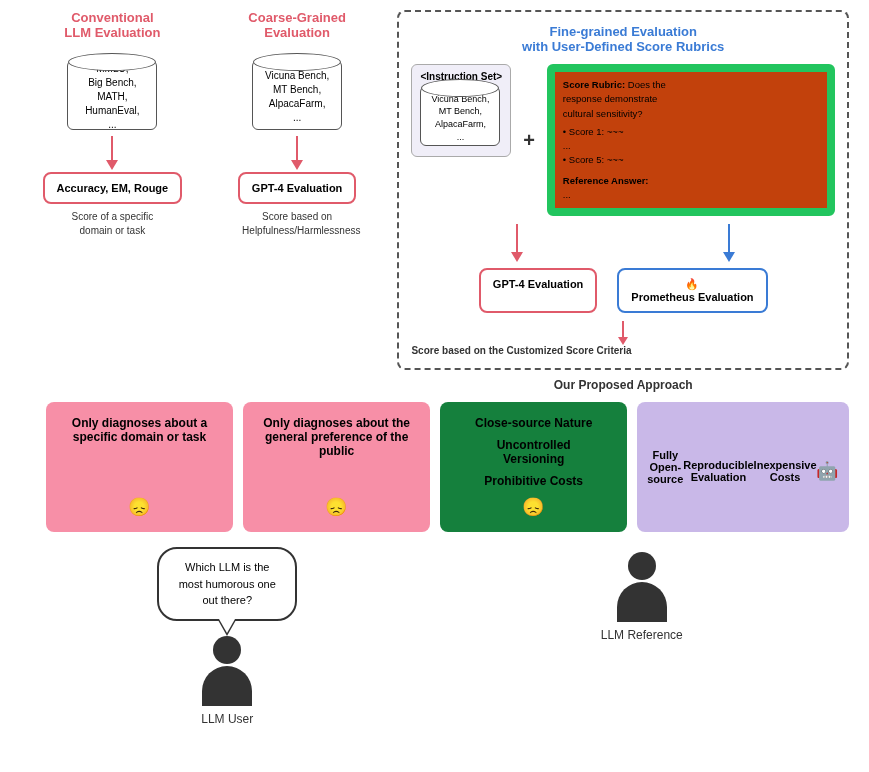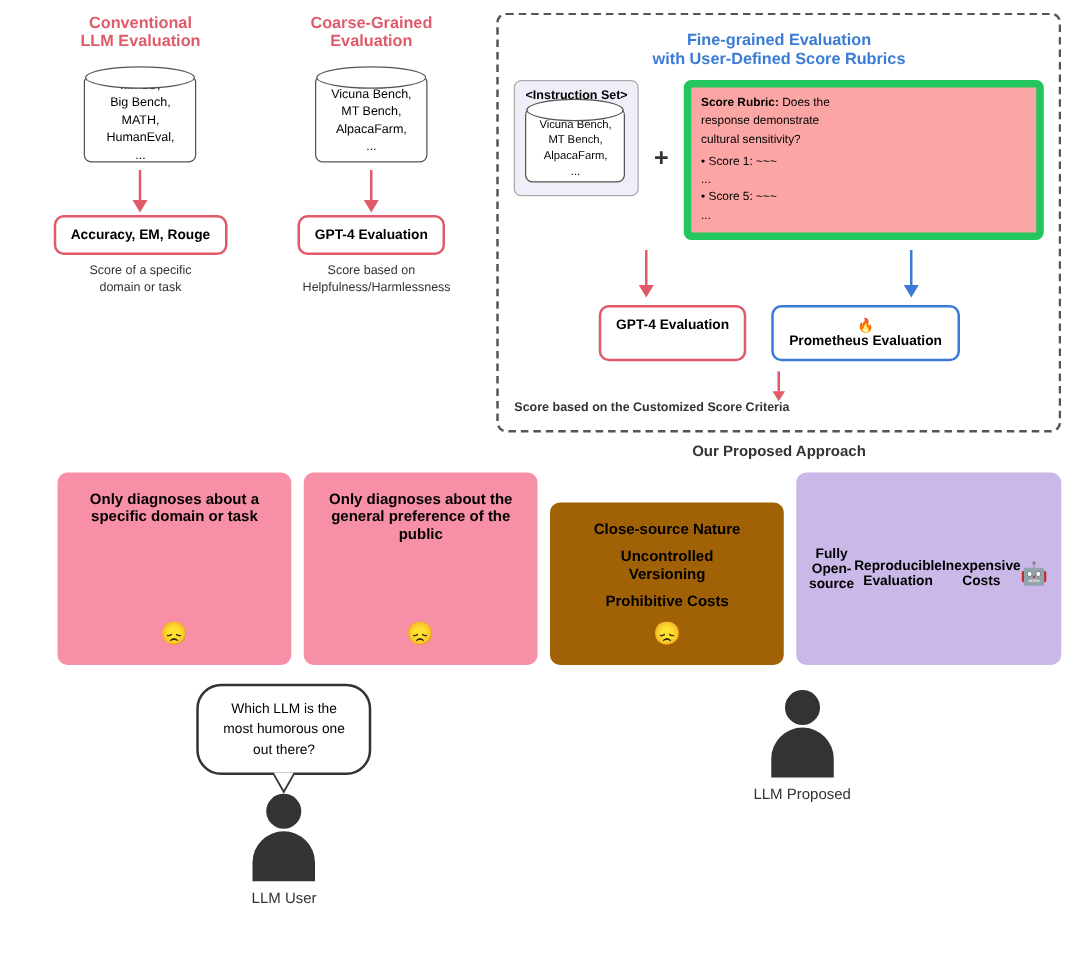--- a/index.html
+++ b/index.html
@@ -131,24 +131,24 @@
     }
 
     .instr-title {
       font-size: 10px;
       font-weight: bold;
       text-align: center;
       margin-bottom: 4px;
     }
 
     .score-rubric-box {
-      border: 6px solid #22c55e;
+      border: 8px solid #22c55e;
       border-radius: 6px;
       padding: 6px 8px;
-      background: #fca5a5;
+      background: #c2410c;
       font-size: 9.5px;
       line-height: 1.5;
       min-width: 150px;
       flex: 1;
     }
 
     .plus-sign {
       font-size: 20px;
       font-weight: bold;
       color: #333;
@@ -212,33 +212,32 @@
       text-align: center;
       flex: 1;
       min-height: 100px;
       display: flex;
       flex-direction: column;
       justify-content: space-between;
       align-items: center;
     }
 
     .card-salmon {
-      background: #a16207;
+      background: #15803d;
       border-radius: 8px;
       padding: 14px 10px;
       font-size: 12px;
       font-weight: bold;
       text-align: center;
       flex: 1;
       min-height: 100px;
       display: flex;
       flex-direction: column;
       justify-content: space-between;
       align-items: center;
-      margin-top: 24px;
     }
 
     .card-purple {
       background: #c9b8e8;
       border-radius: 8px;
       padding: 14px 10px;
       font-size: 11px;
       font-weight: bold;
       text-align: center;
       flex: 1;
@@ -448,20 +447,21 @@
 
           <div class="plus-sign">+</div>
 
           <div class="score-rubric-box">
             <div>
               <span class="rubric-bold">Score Rubric:</span> Does the<br>response demonstrate<br>cultural sensitivity?
             </div>
             <div style="margin-top:4px;">• Score 1: ~~~</div>
             <div>...</div>
             <div>• Score 5: ~~~</div>
+            <div style="margin-top:6px;font-weight:bold;">Reference Answer:</div>
             <div>...</div>
           </div>
         </div>
 
         <div style="display:flex; justify-content:space-around; margin-top:8px; margin-bottom:4px;">
           <div style="display:flex;flex-direction:column;align-items:center;">
             <div style="width:2px;height:28px;background:#e05a6a;"></div>
             <div style="width:0;height:0;border-left:6px solid transparent;border-right:6px solid transparent;border-top:10px solid #e05a6a;"></div>
           </div>
           <div style="display:flex;flex-direction:column;align-items:center;">
@@ -538,18 +538,18 @@
         <div class="user-body"></div>
       </div>
       <div class="user-label">LLM User</div>
     </div>
 
     <div class="user-col">
       <div class="user-figure">
         <div class="user-head"></div>
         <div class="user-body"></div>
       </div>
-      <div class="user-label">LLM Proposed</div>
+      <div class="user-label">LLM Reference</div>
     </div>
 
   </div>
 
 </div>
 
 </body></html>

